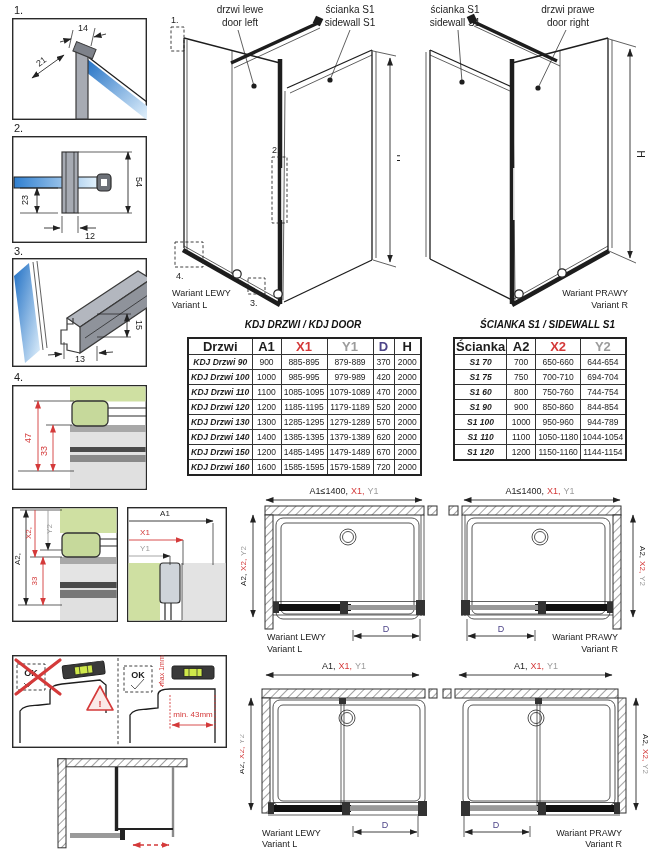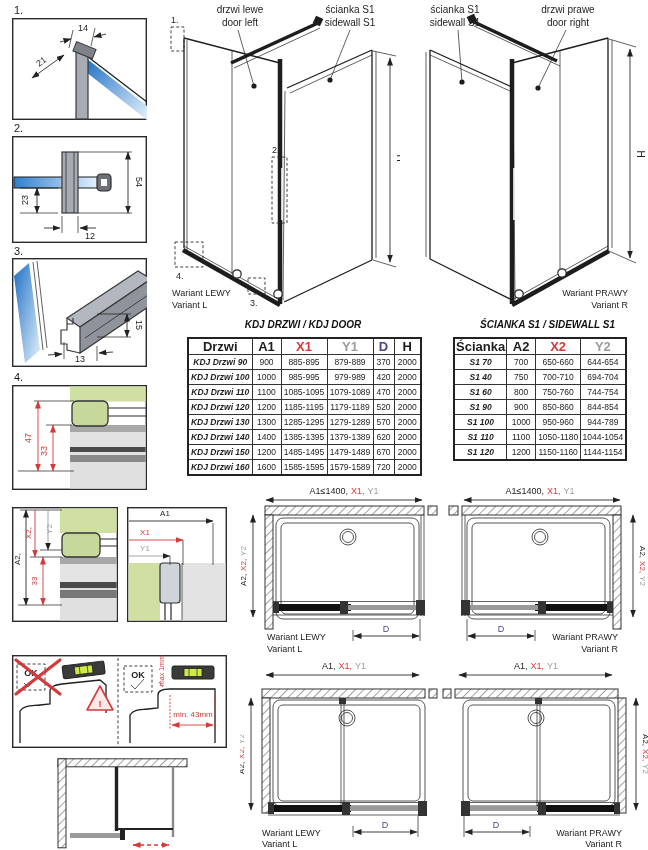--- a/index.html
+++ b/index.html
@@ -422,21 +422,21 @@
   </tr>
     </thead>
   <tbody>
       <tr>
         <td>S1 70</td>
         <td>700</td>
         <td>650-660</td>
         <td>644-654</td>
       </tr>
       <tr>
-        <td>S1 40</td>
+        <td>S1 75</td>
         <td>750</td>
         <td>700-710</td>
         <td>694-704</td>
       </tr>
       <tr>
         <td>S1 60</td>
         <td>800</td>
         <td>750-760</td>
         <td>744-754</td>
       </tr>

